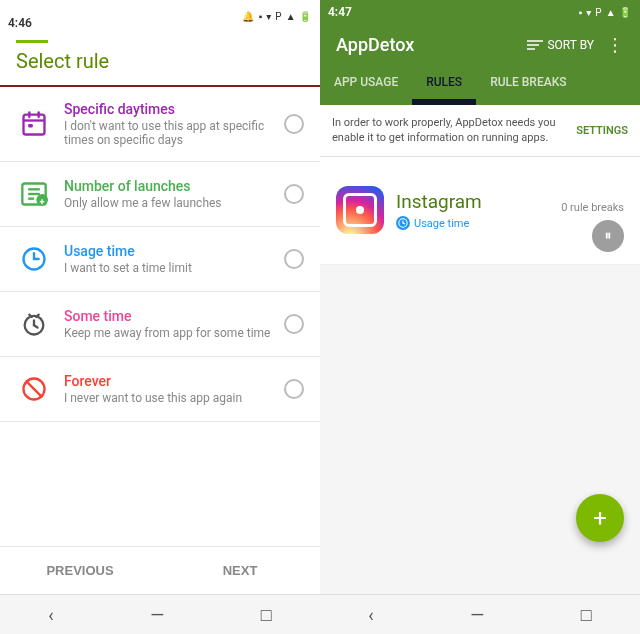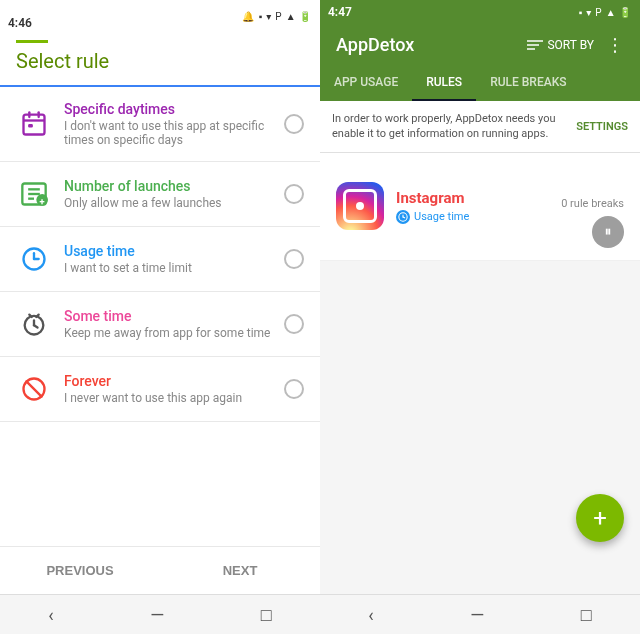--- a/index.html
+++ b/index.html
@@ -39,21 +39,21 @@
       display: flex;
       gap: 4px;
       align-items: center;
       font-size: 10px;
       color: #333;
     }
 
     .left-header {
       background: #fff;
       padding: 8px 17px 12px 16px;
-      border-bottom: 2px solid #3b82f6;
+      border-bottom: 2px solid #7f1d1d;
     }
 
     .left-header .underline-bar {
       width: 32px;
       height: 3px;
       background: #7cb900;
       margin-bottom: 6px;
     }
 
     .page-title-text {
@@ -229,22 +229,22 @@
 
     .tab-item {
       padding: 10px 14px;
       font-size: 12px;
       color: rgba(255,255,255,0.75);
       cursor: pointer;
       font-weight: 500;
     }
 
     .tab-item.active {
-      color: #ffffff;
-      border-bottom: 2px solid #0f172a;
+      color: #0f172a;
+      border-bottom: 6px solid #0f172a;
     }
 
     .info-banner {
       background: #fff;
       padding: 10px 12px;
       display: flex;
       align-items: center;
       justify-content: space-between;
       border-bottom: 1px solid #e0e0e0;
     }
@@ -316,23 +316,23 @@
       top: 50%;
       left: 50%;
       transform: translate(-50%, -50%);
     }
 
     .app-info {
       flex: 1;
     }
 
     .app-name {
-      font-size: 15px;
-      color: #ef4444;
-      font-weight: 700;
+      font-size: 19px;
+      color: #4d7c0f;
+      font-weight: 400;
     }
 
     .app-rule-badge {
       display: flex;
       align-items: center;
       gap: 4px;
       margin-top: 3px;
     }
 
     .rule-badge-icon {

